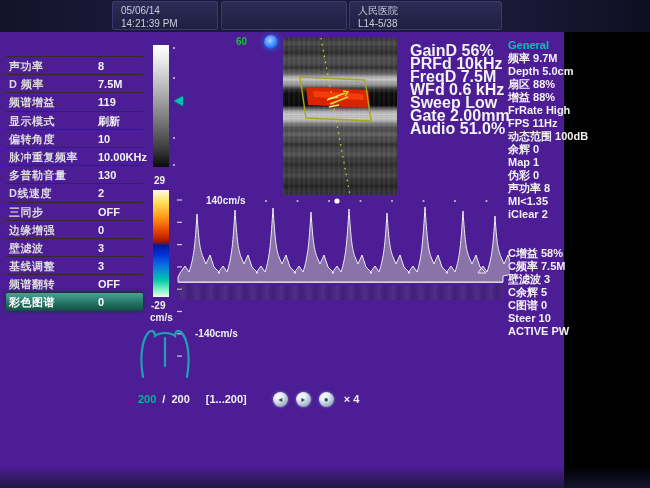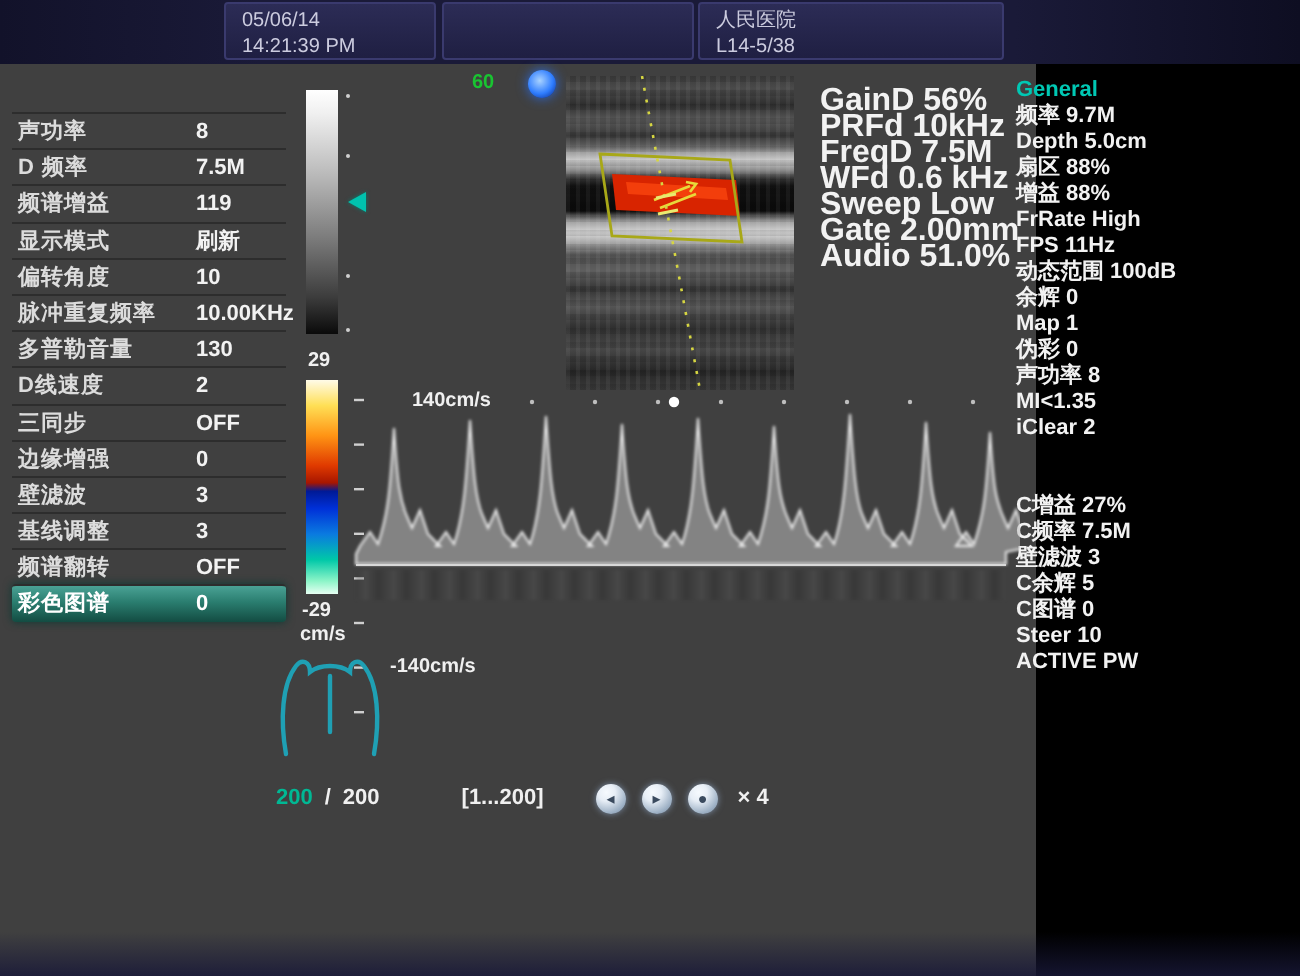--- a/index.html
+++ b/index.html
@@ -1,19 +1,19 @@
 <!DOCTYPE html>
 <html><head>
 <meta charset="utf-8">
 <style>
   * { margin:0; padding:0; box-sizing:border-box; }
   html,body { width:650px; height:488px; background:#000; overflow:hidden;
     font-family:"Liberation Sans", sans-serif; }
   .abs { position:absolute; }
-  #stage { position:relative; width:518px; height:488px; background:#404040; }
+  #stage { position:relative; width:564px; height:488px; background:#4c1d95; }
 
   
   #header { left:0; top:0; width:650px; height:32px;
     background:linear-gradient(90deg,#12122a,#1a1a38 20%,#1a1a38 78%,#0e0e22); }
   .hseg { top:1px; height:29px; background:linear-gradient(180deg,#2c2c56,#1f1f42);
     border:1px solid #3a3a6e; border-radius:2px; padding:2px 8px;
     font-size:10px; line-height:13px; color:#ccccdf; }
 
   
   #sidebar { left:6px; top:56px; width:137px; }
@@ -69,21 +69,21 @@
   .scale-label { color:#f0f0f0; font-size:10px; font-weight:bold; }
 
   
   #bodymarker-svg { left:137px; top:324px; }
 
   
   #playback { left:138px; top:391px; height:16px; display:flex; align-items:center;
     font-size:11px; font-weight:bold; color:#f0f0f0; }
   #playback .cur { color:#00b894; }
   #playback .sep { margin:0 6px; }
-  #playback .range { margin-left:41px;text-align:right; }
+  #playback .range { margin-left:16px;text-align:right; }
   #playback .btns { margin-left:26px; display:flex; gap:8px; }
   .pbtn { width:15px; height:15px; border-radius:50%; border:none; cursor:pointer;
     background:radial-gradient(circle at 35% 28%, #f6fafе, #e7eef6 30%, #9fb2c6 70%, #6d7f96);
     background:radial-gradient(circle at 35% 28%, #f6fafe, #e7eef6 30%, #9fb2c6 70%, #6d7f96);
     color:#3a4a5e; font-size:8px; line-height:15px; text-align:center; padding:0;
     box-shadow:0 0 3px rgba(160,190,230,0.6); }
   #playback .speed { margin-left:10px; }
 
   #bottom-vignette { left:0; bottom:0; width:650px; height:22px;
     background:linear-gradient(180deg, rgba(20,20,46,0), rgba(24,24,56,0.85)); }
@@ -173,21 +173,21 @@
     <div>FrRate High</div>
     <div>FPS 11Hz</div>
     <div>动态范围 100dB</div>
     <div>余辉 0</div>
     <div>Map 1</div>
     <div>伪彩 0</div>
     <div>声功率 8</div>
     <div>MI&lt;1.35</div>
     <div>iClear 2</div>
     <div class="group2">
-      <div>C增益 27%</div>
+      <div>C增益 58%</div>
       <div>C频率 7.5M</div>
       <div>壁滤波 3</div>
       <div>C余辉 5</div>
       <div>C图谱 0</div>
       <div>Steer 10</div>
       <div>ACTIVE PW</div>
     </div>
   </div>
 
   <svg id="spectrum-svg" class="abs" width="340" height="175" viewBox="170 192 340 175">

